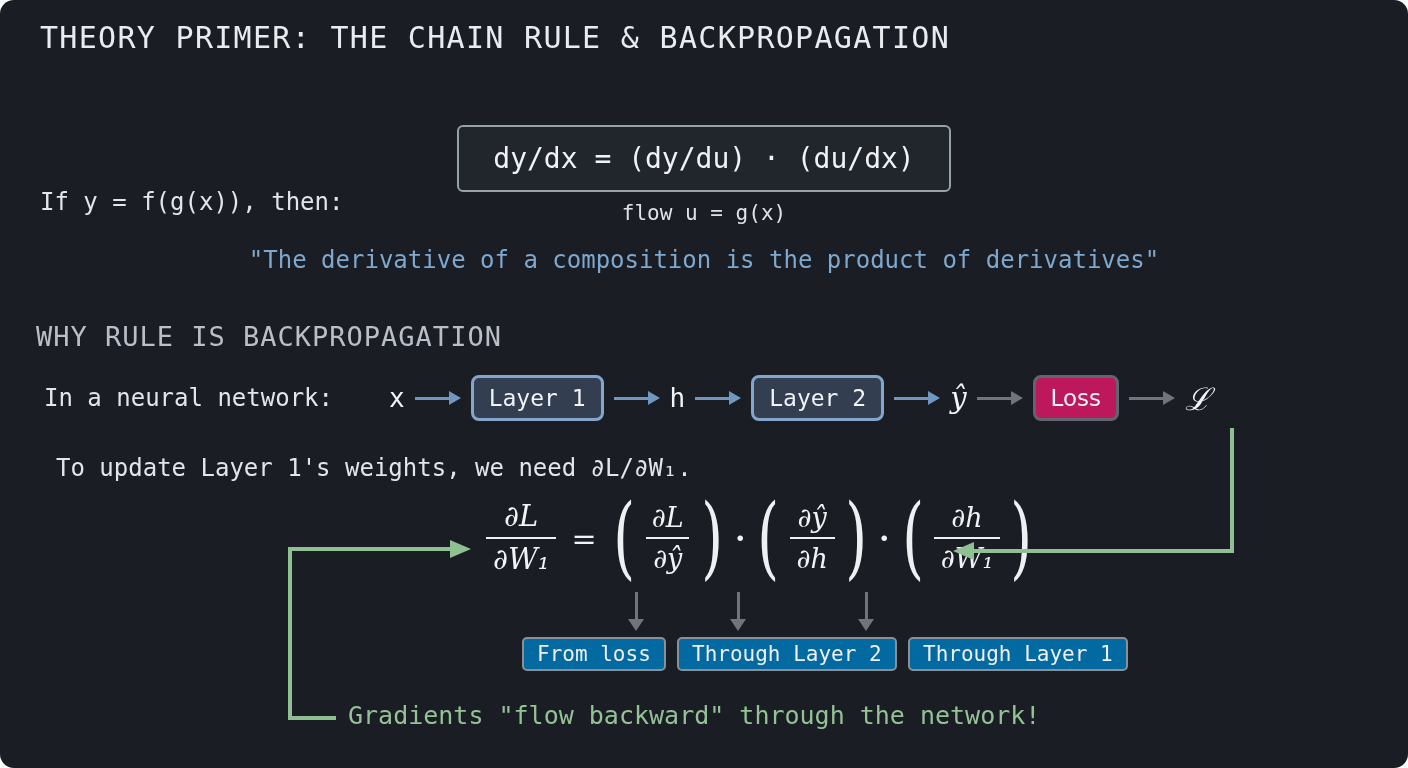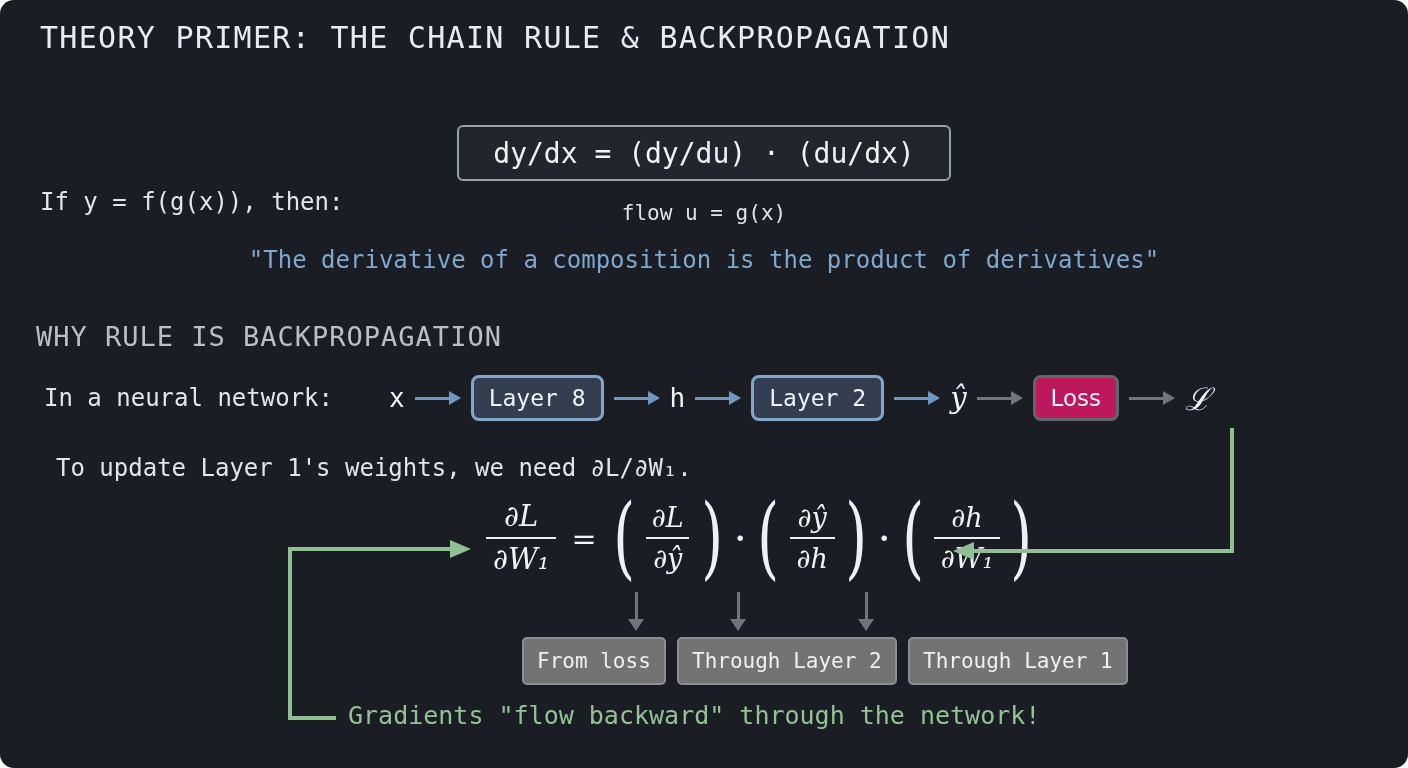--- a/index.html
+++ b/index.html
@@ -10,21 +10,21 @@
     border-radius:14px;
     overflow:hidden;
     font-family:"DejaVu Sans Mono", monospace;
     color:#e4e7ec;
   }
   .abs{position:absolute;}
   .title{font-size:30px;letter-spacing:1.3px;color:#e9ebf0;white-space:nowrap;}
   .section-heading{font-size:27px;letter-spacing:1px;color:#b9bfc8;white-space:nowrap;}
   .body-text{font-size:24px;color:#e2e5ea;white-space:nowrap;}
   .formula-box{
-    left:457px;top:125px;width:494px;height:56px;
+    left:457px;top:125px;width:494px;height:67px;
     box-sizing:border-box;
     border:2px solid #98a0aa;border-radius:6px;
     background:#21252c;
     display:flex;align-items:center;justify-content:center;
     font-size:28px;color:#f0f2f6;white-space:nowrap;
   }
   .where-note{left:457px;top:201px;width:494px;text-align:center;font-size:21px;color:#dfe3e8;}
   .quote{left:0;top:246px;width:1408px;text-align:center;font-size:24px;color:#7ea8cd;white-space:nowrap;}
   .net-row{left:44px;top:372px;height:52px;display:flex;align-items:center;}
   .net-intro{font-size:24px;color:#e2e5ea;margin-right:56px;white-space:nowrap;}
@@ -52,22 +52,22 @@
   .frac .den{border-top:2px solid #eef0f4;padding:4px 7px 0;}
   .equals{font-family:"DejaVu Serif", serif;font-size:30px;padding:0 6px;}
   .paren{font-family:"DejaVu Serif", serif;font-size:62px;font-weight:normal;
          transform:scaleY(1.45) scaleX(0.9);color:#eef0f4;line-height:1;}
   .cdot{font-family:"DejaVu Serif", serif;font-size:30px;font-weight:bold;padding:0 2px;}
   .down-arrow{display:flex;flex-direction:column;align-items:center;width:16px;}
   .down-arrow .shaft{width:3px;height:27px;background:#70757d;}
   .down-arrow .head{width:0;height:0;border-left:8px solid transparent;border-right:8px solid transparent;border-top:12px solid #70757d;}
   .term-label{
     top:637px;box-sizing:border-box;
-    background:#737373;border:2px solid #8a8f98;border-radius:5px;
-    padding:10px 13px;font-size:21px;color:#eef0f3;white-space:nowrap;
+    background:#0369a1;border:2px solid #8a8f98;border-radius:5px;
+    padding:3px 13px;font-size:21px;color:#eef0f3;white-space:nowrap;
   }
   .green-line{background:#8fbf92;}
   .green-head-left{width:0;height:0;border-top:9px solid transparent;border-bottom:9px solid transparent;border-right:21px solid #8fbf92;}
   .green-head-right{width:0;height:0;border-top:9px solid transparent;border-bottom:9px solid transparent;border-left:21px solid #8fbf92;}
   .takeaway{left:348px;top:701px;font-size:25px;color:#93c295;white-space:nowrap;}
 </style>
 </head>
 <body>
 
 <div class="card">
@@ -84,21 +84,21 @@
 
   <div class="abs section-heading" style="left:36px;top:321px;">WHY RULE IS BACKPROPAGATION</div>
 
   <div class="abs net-row">
     <span class="net-intro">In a neural network:</span>
     <span class="net-var">x</span>
     <span class="h-arrow arrow-blue">
         <span class="shaft"></span>
         <span class="head"></span>
       </span>
-    <span class="node-box layer-box">Layer 8</span>
+    <span class="node-box layer-box">Layer 1</span>
     <span class="h-arrow arrow-blue">
         <span class="shaft"></span>
         <span class="head"></span>
       </span>
     <span class="net-var">h</span>
     <span class="h-arrow arrow-blue">
         <span class="shaft"></span>
         <span class="head"></span>
       </span>
     <span class="node-box layer-box">Layer 2</span>

